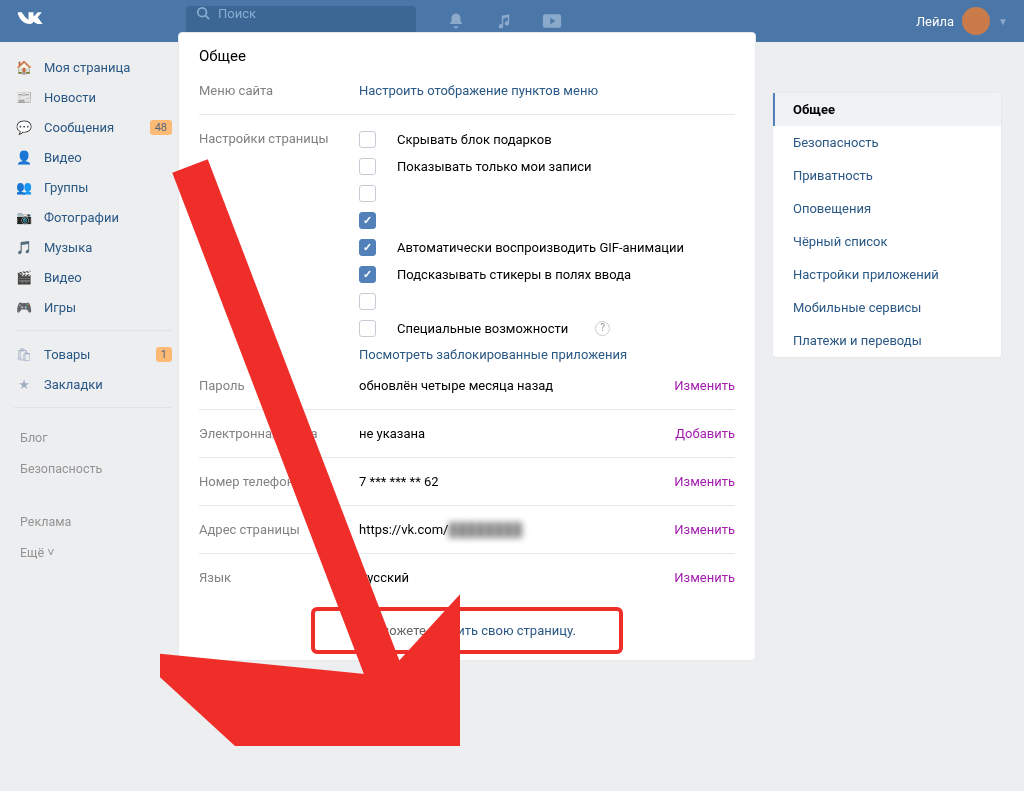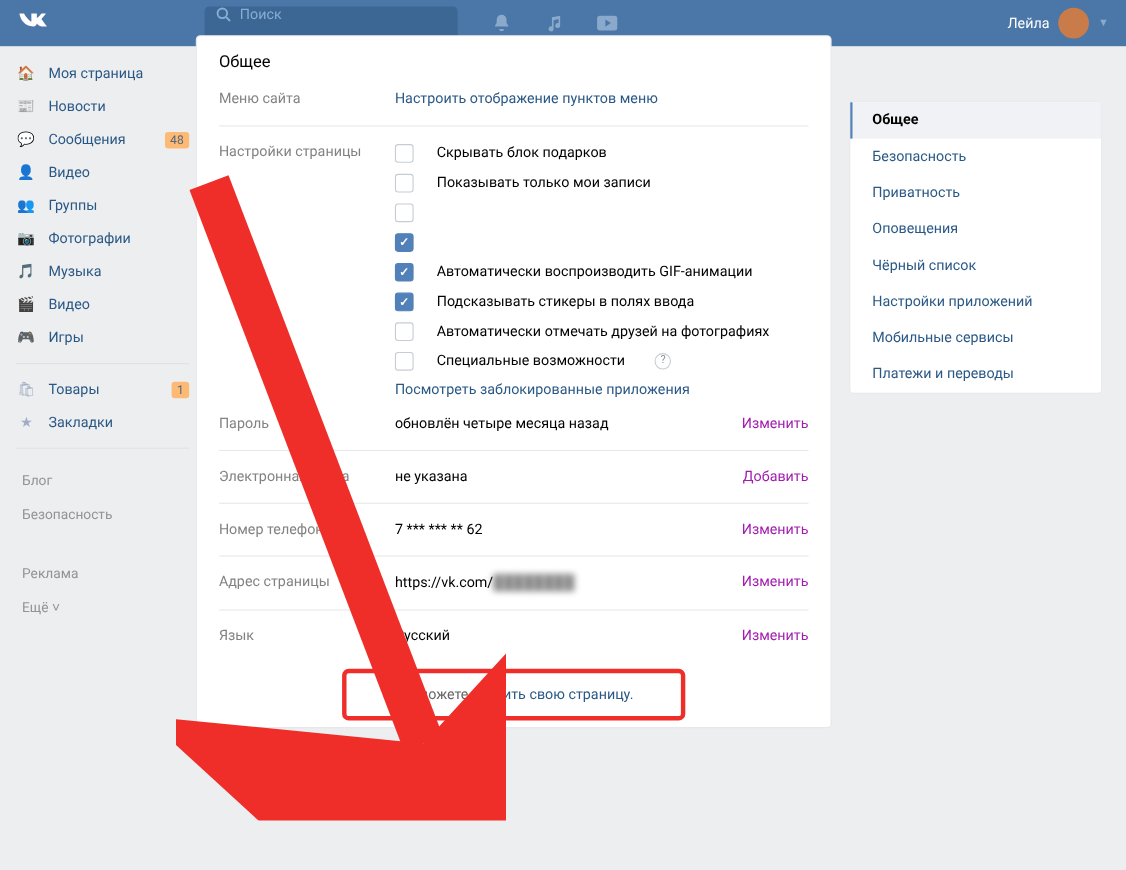--- a/index.html
+++ b/index.html
@@ -231,21 +231,20 @@
           <div class="chk">
             <span class="box checked">✓</span>
             <span>Автоматически воспроизводить GIF-анимации</span>
           </div>
           <div class="chk">
             <span class="box checked">✓</span>
             <span>Подсказывать стикеры в полях ввода</span>
           </div>
           <div class="chk">
             <span class="box"></span>
-            <span>Автоматически отмечать друзей на фотографиях</span>
           </div>
           <div class="chk">
             <span class="box"></span>
             <span>Специальные возможности</span>
             <span class="qmark">?</span>
           </div>
           <a class="applink">Посмотреть заблокированные приложения</a>
         </div>
     </div>
 

